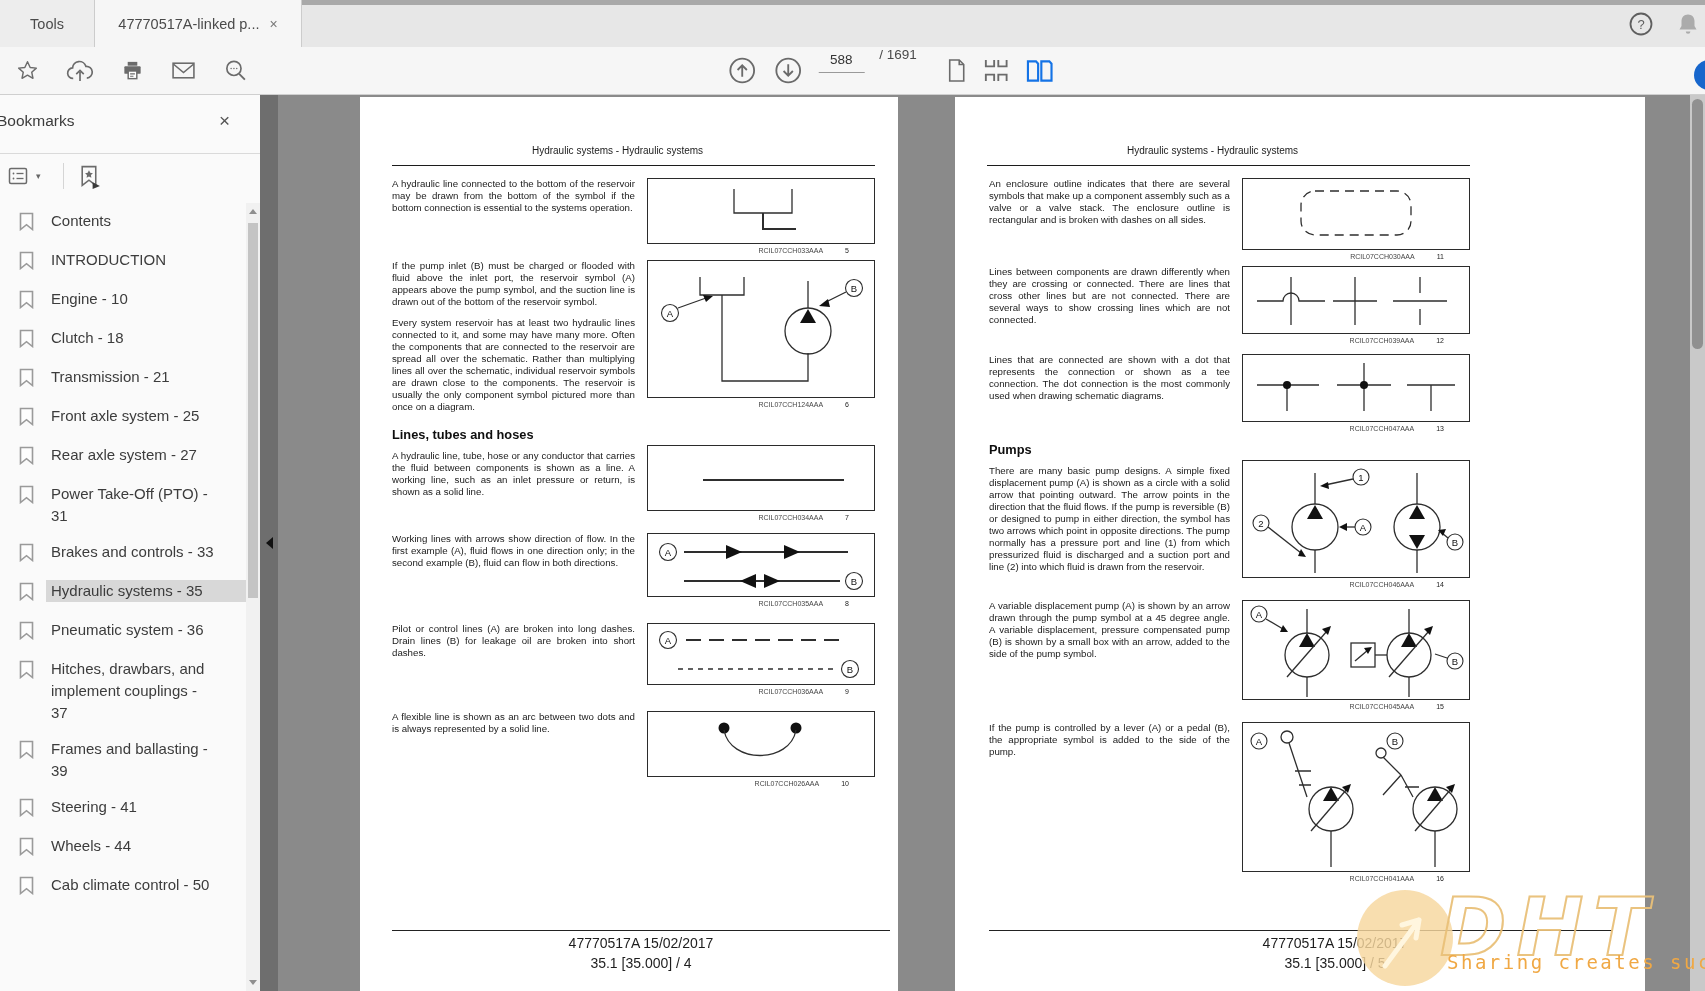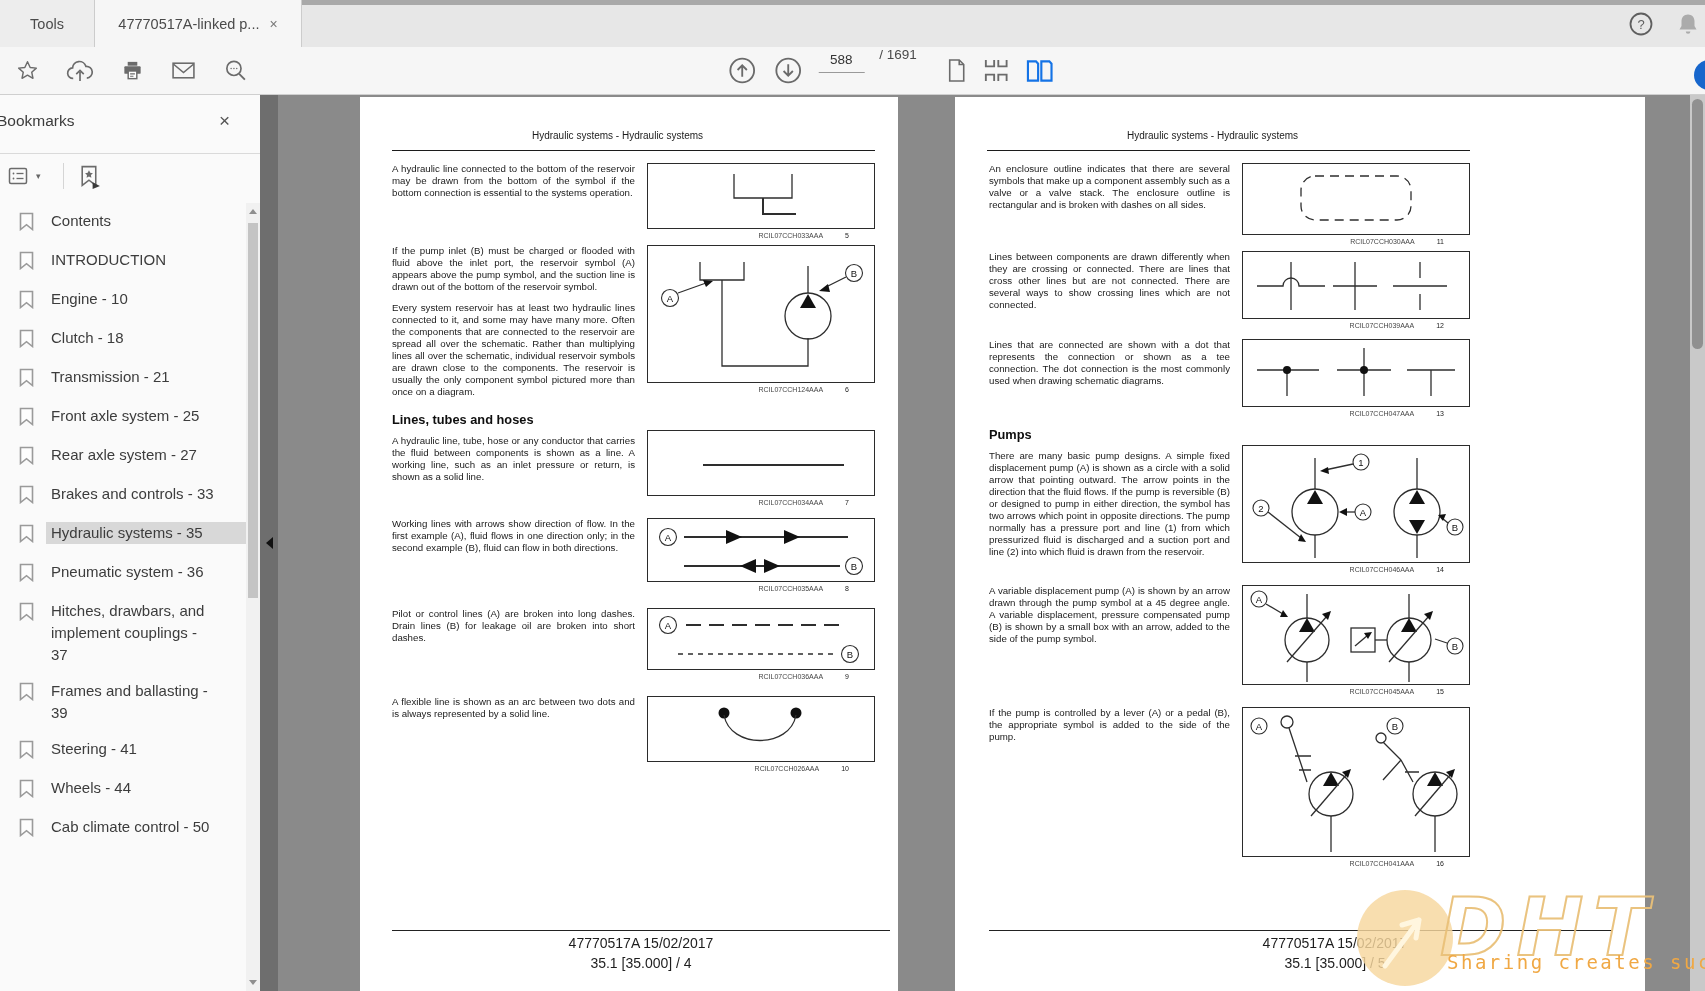--- a/index.html
+++ b/index.html
@@ -56,21 +56,21 @@
   
   .splitter { width:18px; background:#6e6e6e; display:flex; align-items:center; justify-content:center; flex:none; }
   .collapse-arrow { width:0; height:0; border-top:6px solid transparent; border-bottom:6px solid transparent; border-right:7px solid #111; }
 
   
   .docarea { flex:1; position:relative; background:#8a8a8a; overflow:hidden; }
   .pages { display:flex; gap:57px; padding:2px 0 0 82px; }
   .page { background:#fff; position:relative; flex:none; color:#1a1a1a; }
   .page.lp { width:538px; height:1100px; }
   .page.rp { width:690px; height:1100px; }
-  .pgheader { width:515px; text-align:center; font-size:10px; color:#1c1c1c; padding-top:33px; }
+  .pgheader { width:515px; text-align:center; font-size:10px; color:#1c1c1c; padding-top:48px; }
   .hrule { border-top:1.5px solid #1c1c1c; margin:9px 23px 0 32px; }
   .rp .hrule { margin-right:175px; }
   .sec { display:flex; padding-left:32px; gap:12px; align-items:flex-start; }
   .rp .sec { padding-left:34px; }
   .sec .txt { width:243px; font-size:9.7px; line-height:1.24; text-align:justify; color:#1a1a1a; }
   .rp .sec .txt { width:241px; }
   .txt p + p { margin-top:9px; }
   .sec .fig { width:228px; flex:none; }
   .figbox { border:1.2px solid #2b2b2b; background:#fff; }
   .figbox svg { display:block; }
@@ -279,20 +279,27 @@
         <div class="bm-item">
             <span class="bm-flag"><svg width="17" height="19" viewBox="0 0 17 19">
                 <path d="M2.5 1.5h12v16l-6-4.8-6 4.8z" fill="#fdfdfd" stroke="#9a9a9a" stroke-width="1.6"></path>
               </svg></span>
             <span class="bm-label">Rear axle system - 27</span>
           </div>
         <div class="bm-item">
             <span class="bm-flag"><svg width="17" height="19" viewBox="0 0 17 19">
                 <path d="M2.5 1.5h12v16l-6-4.8-6 4.8z" fill="#fdfdfd" stroke="#9a9a9a" stroke-width="1.6"></path>
               </svg></span>
+            <span class="bm-label">Power Take-Off (PTO) -
+31</span>
+          </div>
+        <div class="bm-item">
+            <span class="bm-flag"><svg width="17" height="19" viewBox="0 0 17 19">
+                <path d="M2.5 1.5h12v16l-6-4.8-6 4.8z" fill="#fdfdfd" stroke="#9a9a9a" stroke-width="1.6"></path>
+              </svg></span>
             <span class="bm-label">Brakes and controls - 33</span>
           </div>
         <div class="bm-item selected">
             <span class="bm-flag"><svg width="17" height="19" viewBox="0 0 17 19">
                 <path d="M2.5 1.5h12v16l-6-4.8-6 4.8z" fill="#fdfdfd" stroke="#9a9a9a" stroke-width="1.6"></path>
               </svg></span>
             <span class="bm-label">Hydraulic systems - 35</span>
           </div>
         <div class="bm-item">
             <span class="bm-flag"><svg width="17" height="19" viewBox="0 0 17 19">

